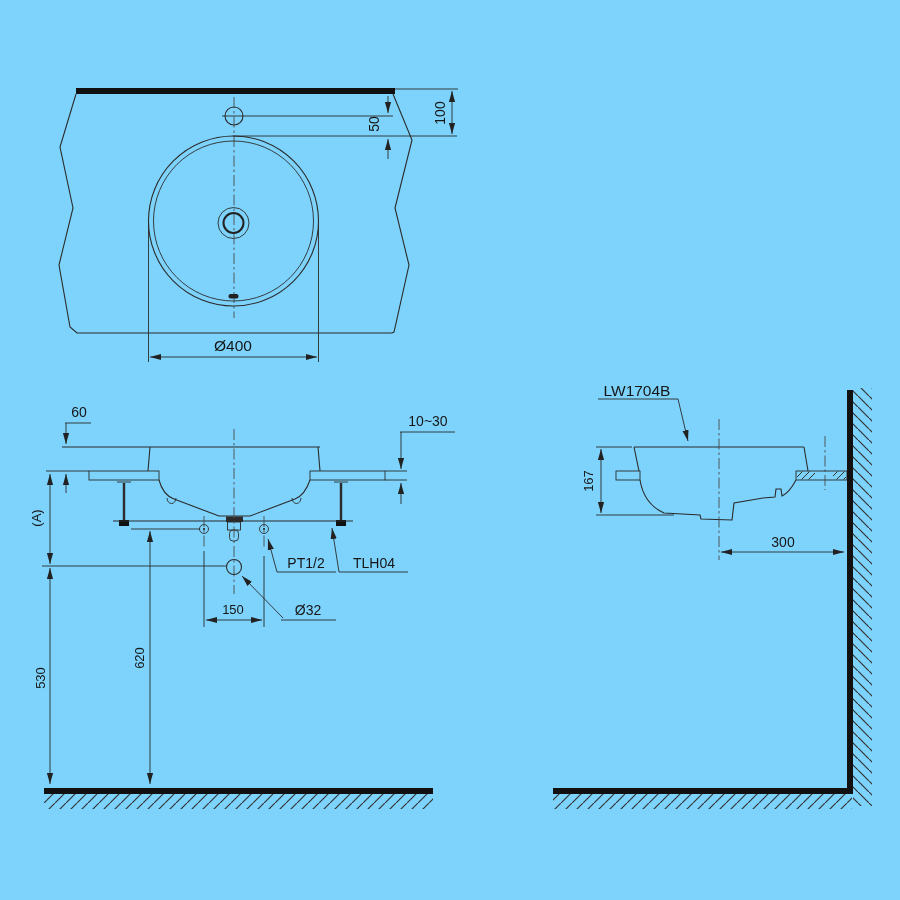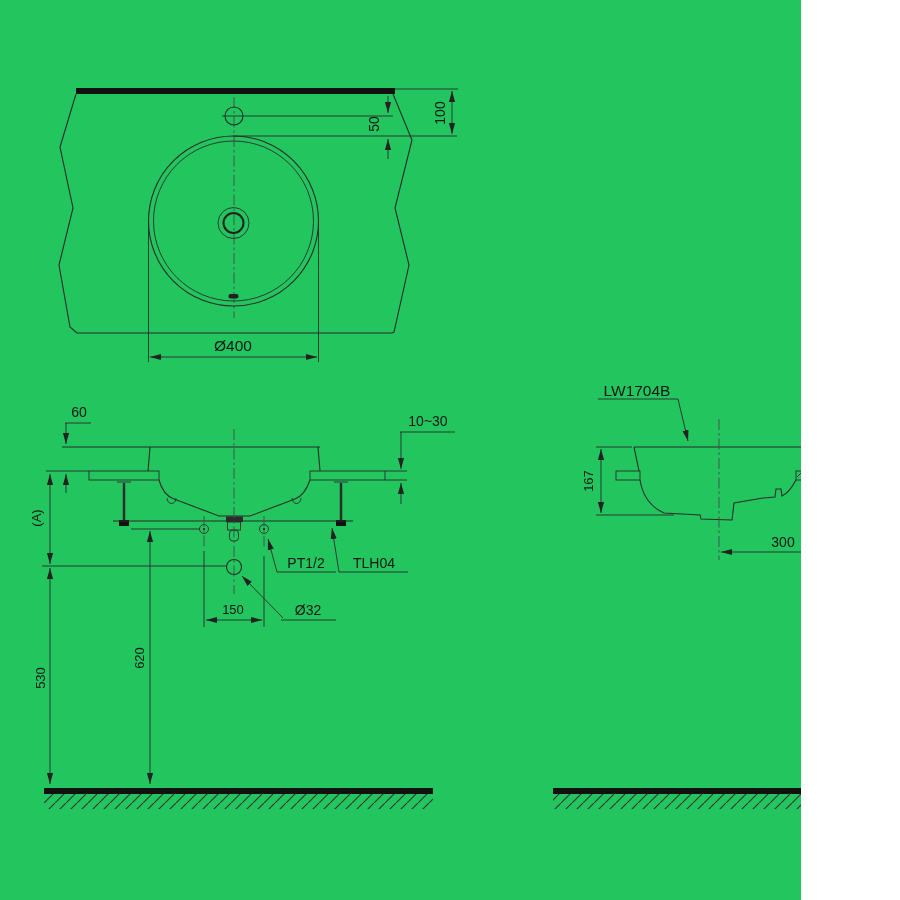--- a/index.html
+++ b/index.html
@@ -1,16 +1,16 @@
 <!DOCTYPE html>
 <html><head>
 <meta charset="utf-8">
 <style>
   html,body{margin:0;padding:0;background:#ffffff;}
-  #stage{position:relative;width:801px;height:900px;background:#22c55e;overflow:hidden;}
+  #stage{position:relative;width:900px;height:900px;background:#7dd3fc;overflow:hidden;}
   svg{position:absolute;left:0;top:0;}
   text{font-family:"Liberation Sans","DejaVu Sans",sans-serif;fill:#161616;}
   .ln{stroke:#2b2b2b;stroke-width:1.1;fill:none;}
   .lt{stroke:#2b2b2b;stroke-width:0.9;fill:none;}
   .dim{stroke:#2b2b2b;stroke-width:0.9;fill:none;}
   .cl{stroke:#4a4a4a;stroke-width:0.9;fill:none;stroke-dasharray:11 3 2.5 3;}
   .solidblk{fill:#111111;stroke:none;}
   .t14{font-size:14px;}
   .t13{font-size:13px;}
   .t15{font-size:15.5px;}

